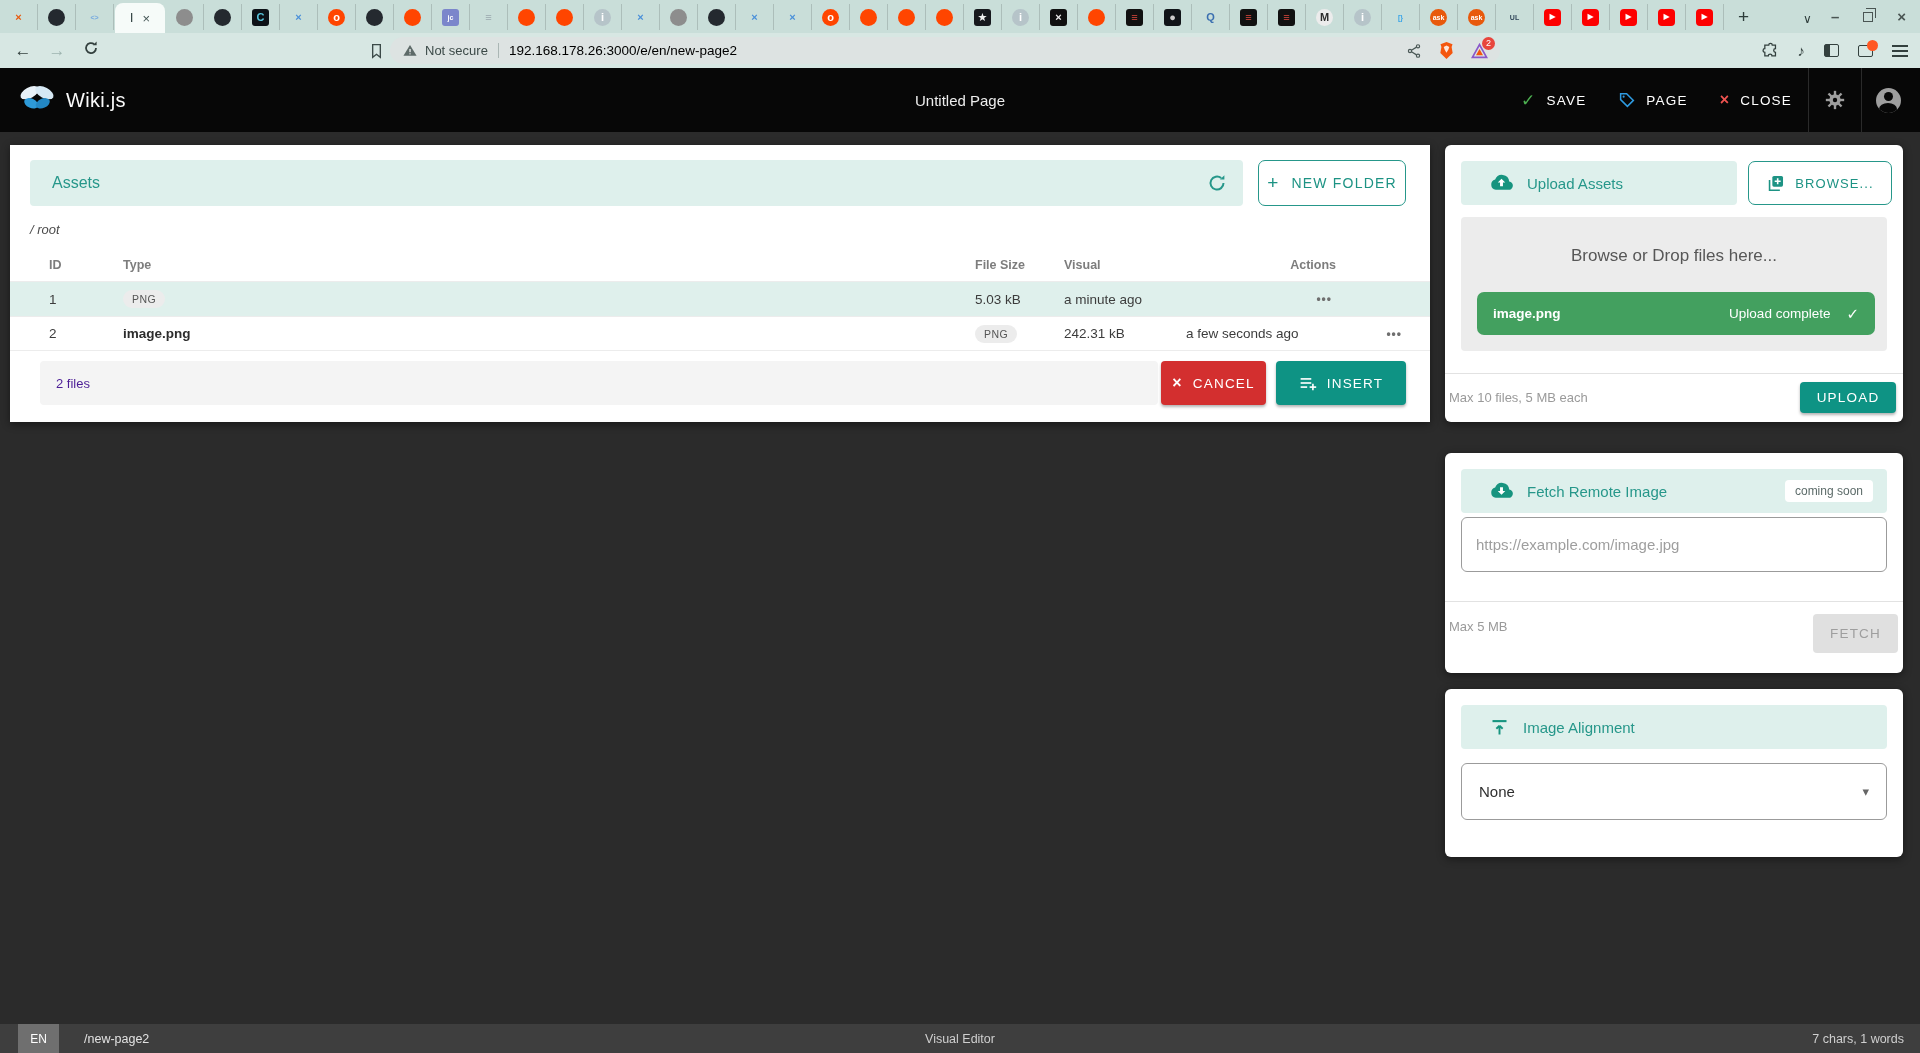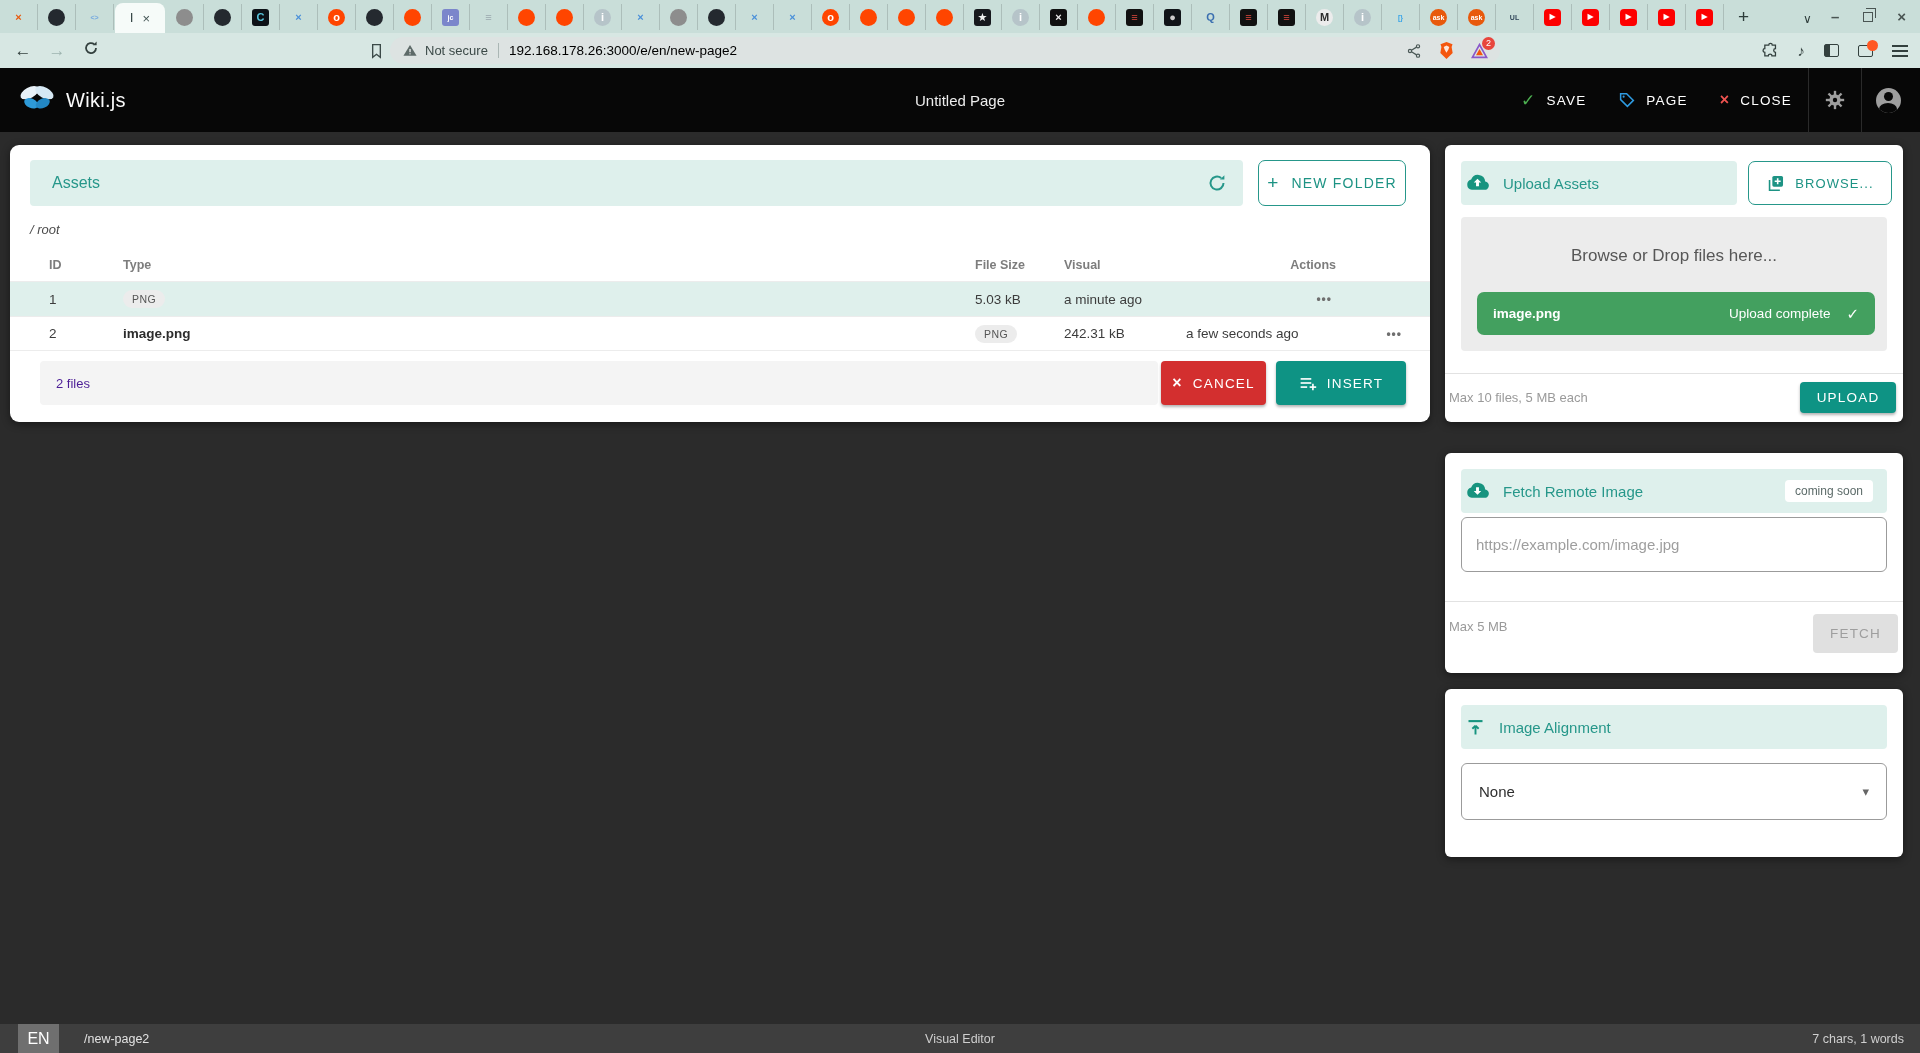--- a/index.html
+++ b/index.html
@@ -70,21 +70,21 @@
   .hdr-sep { width:1px; height:64px; background:rgba(255,255,255,.14); }
   .hdr-icon-btn { width:52px; height:64px; display:flex; align-items:center; justify-content:center; }
   .avatar { width:25px; height:25px; background:#9e9e9e; border-radius:50%; position:relative; overflow:hidden; }
   .avatar::before { content:""; position:absolute; left:8px; top:4.5px; width:9px; height:9px;
     border-radius:50%; background:#070707; }
   .avatar::after { content:""; position:absolute; left:3.5px; top:15px; width:18px; height:12px;
     border-radius:50%; background:#070707; }
 
   
   .assets-panel { position:absolute; left:10px; top:145px; width:1420px; height:277px;
-    background:#fff; border-radius:9px; box-shadow:0 2px 8px rgba(0,0,0,.45); }
+    background:#fff; border-radius:0; box-shadow:0 2px 8px rgba(0,0,0,.45); }
   .mint-bar { background:#def0ec; border-radius:4px; display:flex; align-items:center; }
   .assets-bar { position:absolute; left:20px; top:15px; width:1213px; height:46px; padding:0 16px 0 22px; }
   .assets-bar .ttl { color:#26978a; font-size:16px; }
   .refresh-btn { margin-left:auto; display:flex; }
   .newfolder-btn { position:absolute; left:1248px; top:15px; width:148px; height:46px;
     border:1px solid #26978a; border-radius:7px; color:#1d9384; display:flex; align-items:center;
     justify-content:center; gap:12px; font-size:14px; letter-spacing:1.2px; cursor:pointer; }
   .newfolder-btn .plus { font-size:19px; font-weight:400; }
   .breadcrumb { position:absolute; left:20px; top:77px; font-style:italic; font-size:13px; color:#4a4a4a; }
   .grid-row { display:grid; grid-template-columns:74px 852px 89px 122px 174px 1fr;
@@ -108,21 +108,21 @@
     gap:10px; font-size:13.5px; letter-spacing:1.2px; cursor:pointer;
     box-shadow:0 2px 3px rgba(0,0,0,.3); }
   .cancel-btn { position:absolute; left:1151px; top:216px; width:105px; height:44px; background:#d32f2f; }
   .cancel-btn .x { font-size:16px; font-weight:bold; }
   .insert-btn { position:absolute; left:1266px; top:216px; width:130px; height:44px; background:#0e9384; }
 
   
   .card { position:absolute; left:1445px; width:458px; background:#fff; border-radius:6px;
     box-shadow:0 2px 8px rgba(0,0,0,.45); }
   .card1 { top:145px; height:277px; } .card2 { top:453px; height:220px; } .card3 { top:689px; height:168px; }
-  .card .mint-bar { position:absolute; left:16px; top:16px; height:44px; padding:0 4px;
+  .card .mint-bar { position:absolute; left:16px; top:16px; height:44px; padding:0 28px;
     gap:13px; color:#26978a; font-size:15px; }
   .card1 .mint-bar { width:276px; } .card2 .mint-bar, .card3 .mint-bar { width:426px; }
   .browse-btn { position:absolute; left:303px; top:16px; width:144px; height:44px;
     border:1px solid #26978a; border-radius:7px; color:#1d9384; display:flex; align-items:center;
     justify-content:center; gap:10px; font-size:13px; letter-spacing:1.1px; cursor:pointer; }
   .dropzone { position:absolute; left:16px; top:72px; width:426px; height:134px; background:#ececec;
     border-radius:4px; text-align:center; }
   .dropzone .dz-text { margin-top:29px; font-size:17px; color:#575757; }
   .upload-pill { position:absolute; left:16px; top:75px; width:398px; height:43px; background:#43a05f;
     border-radius:7px; display:flex; align-items:center; padding:0 16px; color:#fff; font-size:13.5px; }
@@ -142,21 +142,21 @@
     color:#9e9e9e; box-shadow:none; }
   .select-box { position:absolute; left:16px; top:74px; width:426px; height:57px;
     border:1px solid #9b9b9b; border-radius:6px; display:flex; align-items:center; padding:0 17px;
     font-size:15px; color:#2f2f2f; cursor:pointer; }
   .select-box .caret { margin-left:auto; color:#666; font-size:13px; }
 
   
   .statusbar { position:absolute; left:0; top:1024px; width:1920px; height:29px; background:#3e3e3e;
     display:flex; align-items:center; color:#d6d6d6; font-size:12.5px; }
   .lang-chip { width:41px; height:29px; background:#6f6f6f; color:#fff; display:flex;
-    align-items:center; justify-content:center; margin-left:18px; font-size:16px; }
+    align-items:center; justify-content:center; margin-left:18px; font-size:12px; }
   .sb-path { margin-left:25px; color:#e2e2e2; }
   .sb-center { position:absolute; left:0; right:0; text-align:center; color:#cfcfcf; }
   .sb-right { margin-left:auto; margin-right:16px; color:#cfcfcf; }
 </style>
 </head>
 <body>
 
 <div class="stage">
 
   <div class="tabstrip">

